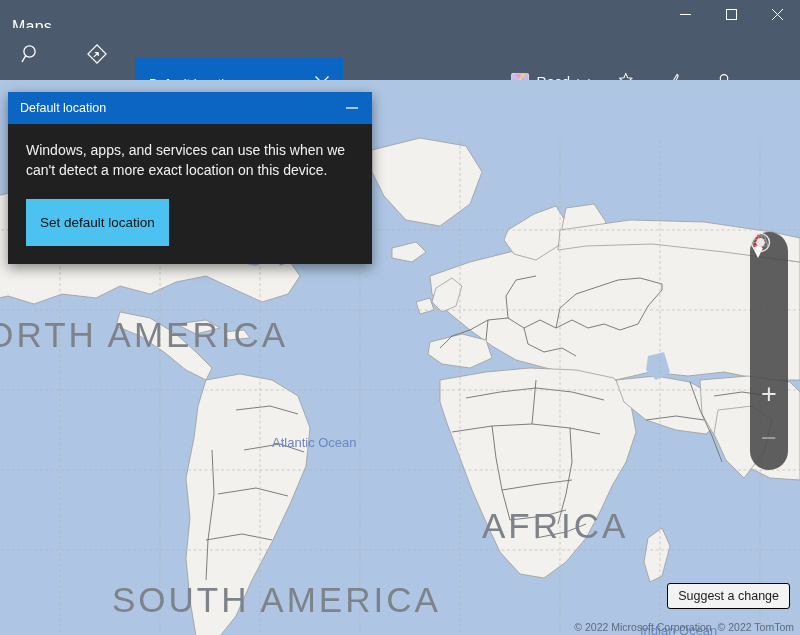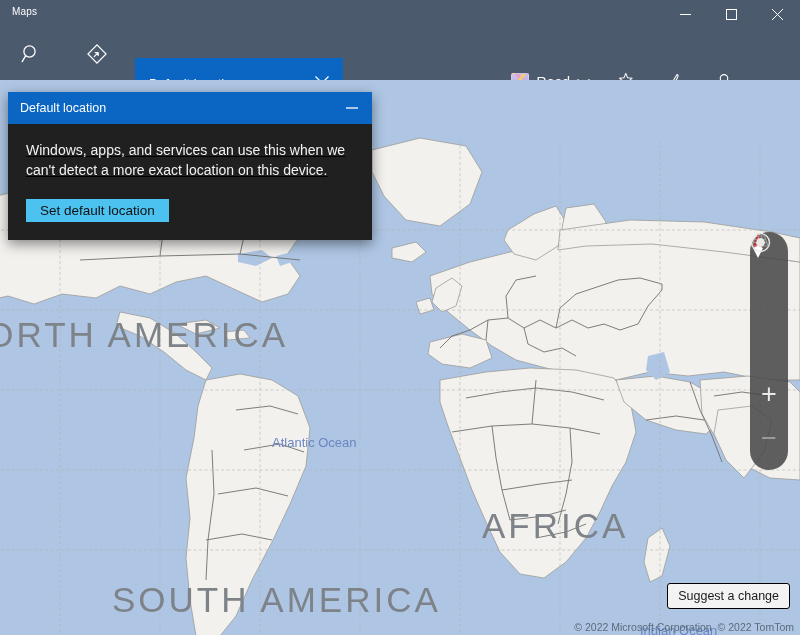--- a/index.html
+++ b/index.html
@@ -5,21 +5,21 @@
   html,body{margin:0;padding:0;}
   body{
     width:800px;height:635px;overflow:hidden;
     font-family:"Liberation Sans","DejaVu Sans",sans-serif;
     background:#4a5568;
   }
   #app{position:relative;width:800px;height:635px;overflow:hidden;background:#4c5a6e;}
 
   
   .titlebar{position:absolute;left:0;top:0;width:800px;height:28px;background:#4c5a6e;}
-  .app-title{position:absolute;left:12px;top:6px;font-size:10px;color:#ffffff;letter-spacing:.2px;}
+  .app-title{position:absolute;left:12px;top:18px;font-size:16px;color:#ffffff;letter-spacing:.2px;}
   .wincontrols{position:absolute;right:0;top:0;height:28px;display:flex;}
   .wc{width:46px;height:28px;display:flex;align-items:center;justify-content:center;}
   .wc svg{display:block;}
 
   
   .toolbar{position:absolute;left:0;top:28px;width:800px;height:52px;background:#4c5a6e;}
   .tb-icon{position:absolute;top:0;width:62px;height:52px;display:flex;align-items:center;justify-content:center;}
   #search-btn{left:0;}
   #directions-btn{left:66px;}
 
@@ -67,24 +67,24 @@
 
   .attribution{position:absolute;right:6px;bottom:2px;font-size:10.5px;color:#5d6b7a;white-space:nowrap;margin-top:28px;}
   .attribution .seg{margin-left:3px;}
 
   
   .notif{position:absolute;left:8px;top:92px;width:364px;background:#202020;
     box-shadow:0 4px 12px rgba(0,0,0,.45);}
   .notif-head{height:32px;background:#0a66c2;display:flex;align-items:center;}
   .notif-title{margin-left:12px;font-size:12.5px;color:#fff;flex:1;}
   .notif-min{width:40px;height:32px;display:flex;align-items:center;justify-content:center;}
-  .notif-body{padding:16px 18px 18px;text-decoration:underline;}
+  .notif-body{padding:16px 18px 18px;}
   .notif-text{font-size:14px;line-height:1.45;color:#f2f2f2;margin:0 0 18px;}
   .notif-btn{display:inline-block;background:#4cc2f1;color:#111;border:none;border-radius:0;
-    padding:4px 14px;font-size:13.5px;font-family:inherit;cursor:pointer;}
+    padding:16px 14px;font-size:13.5px;font-family:inherit;cursor:pointer;}
 </style>
 </head>
 <body>
 
 <div id="app">
 
   <div class="titlebar">
     <div class="app-title">Maps</div>
     <div class="wincontrols">
       <div class="wc">

